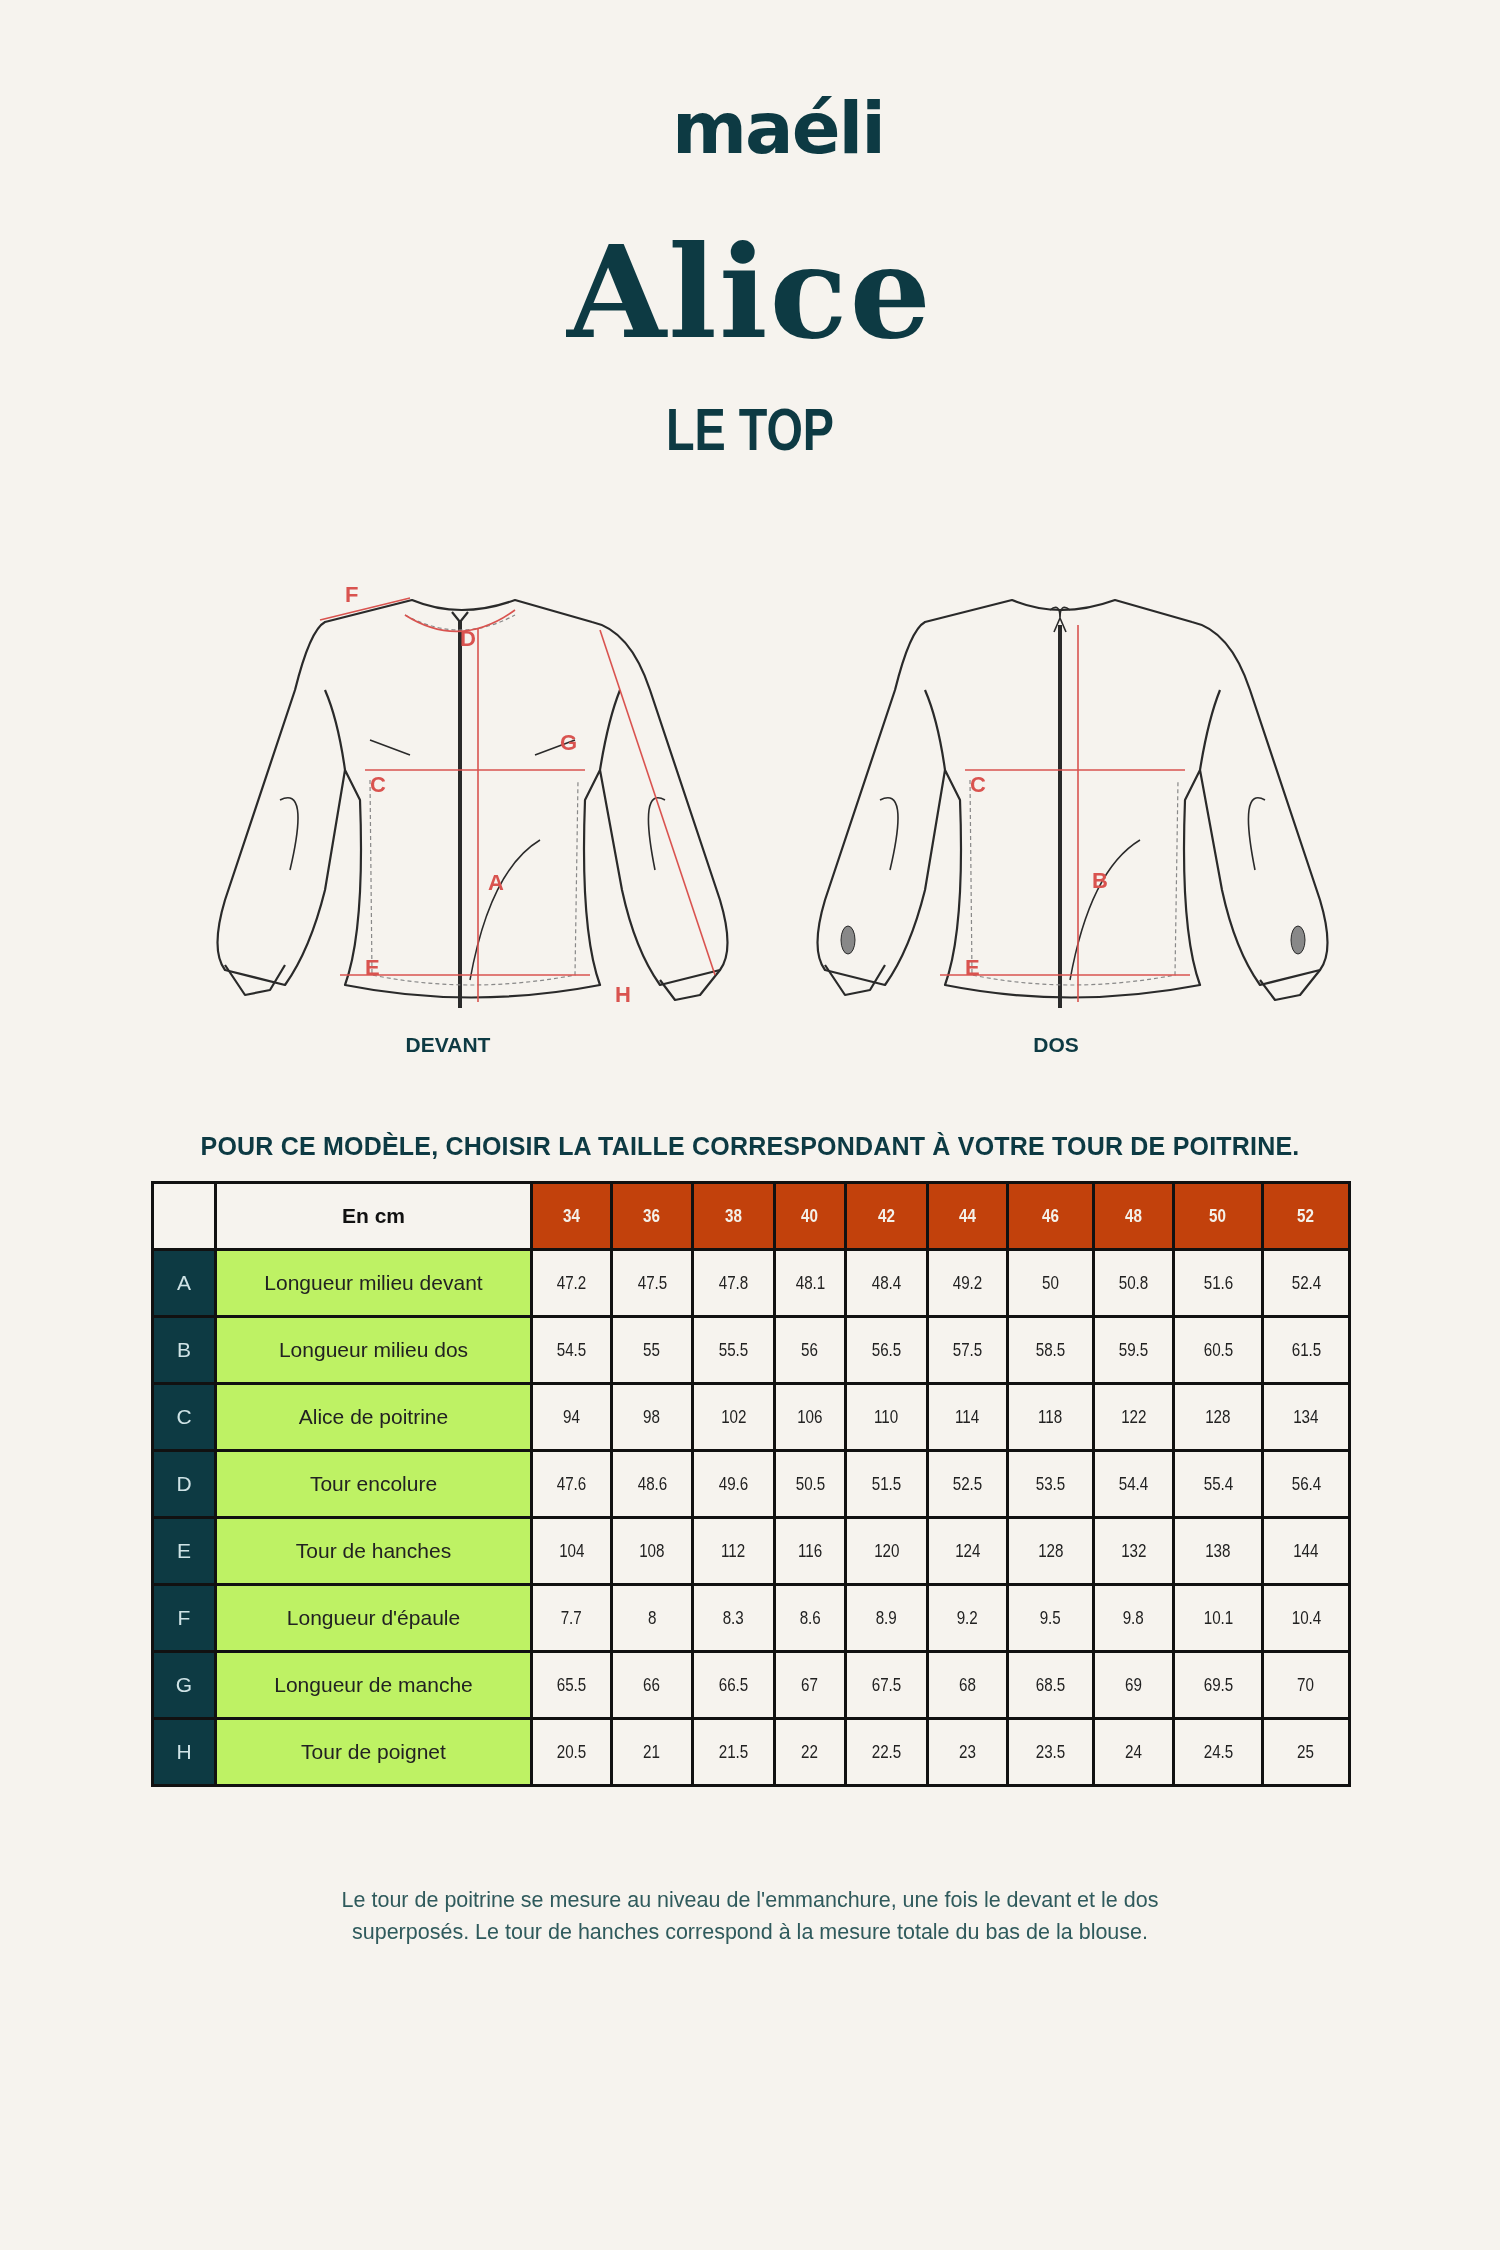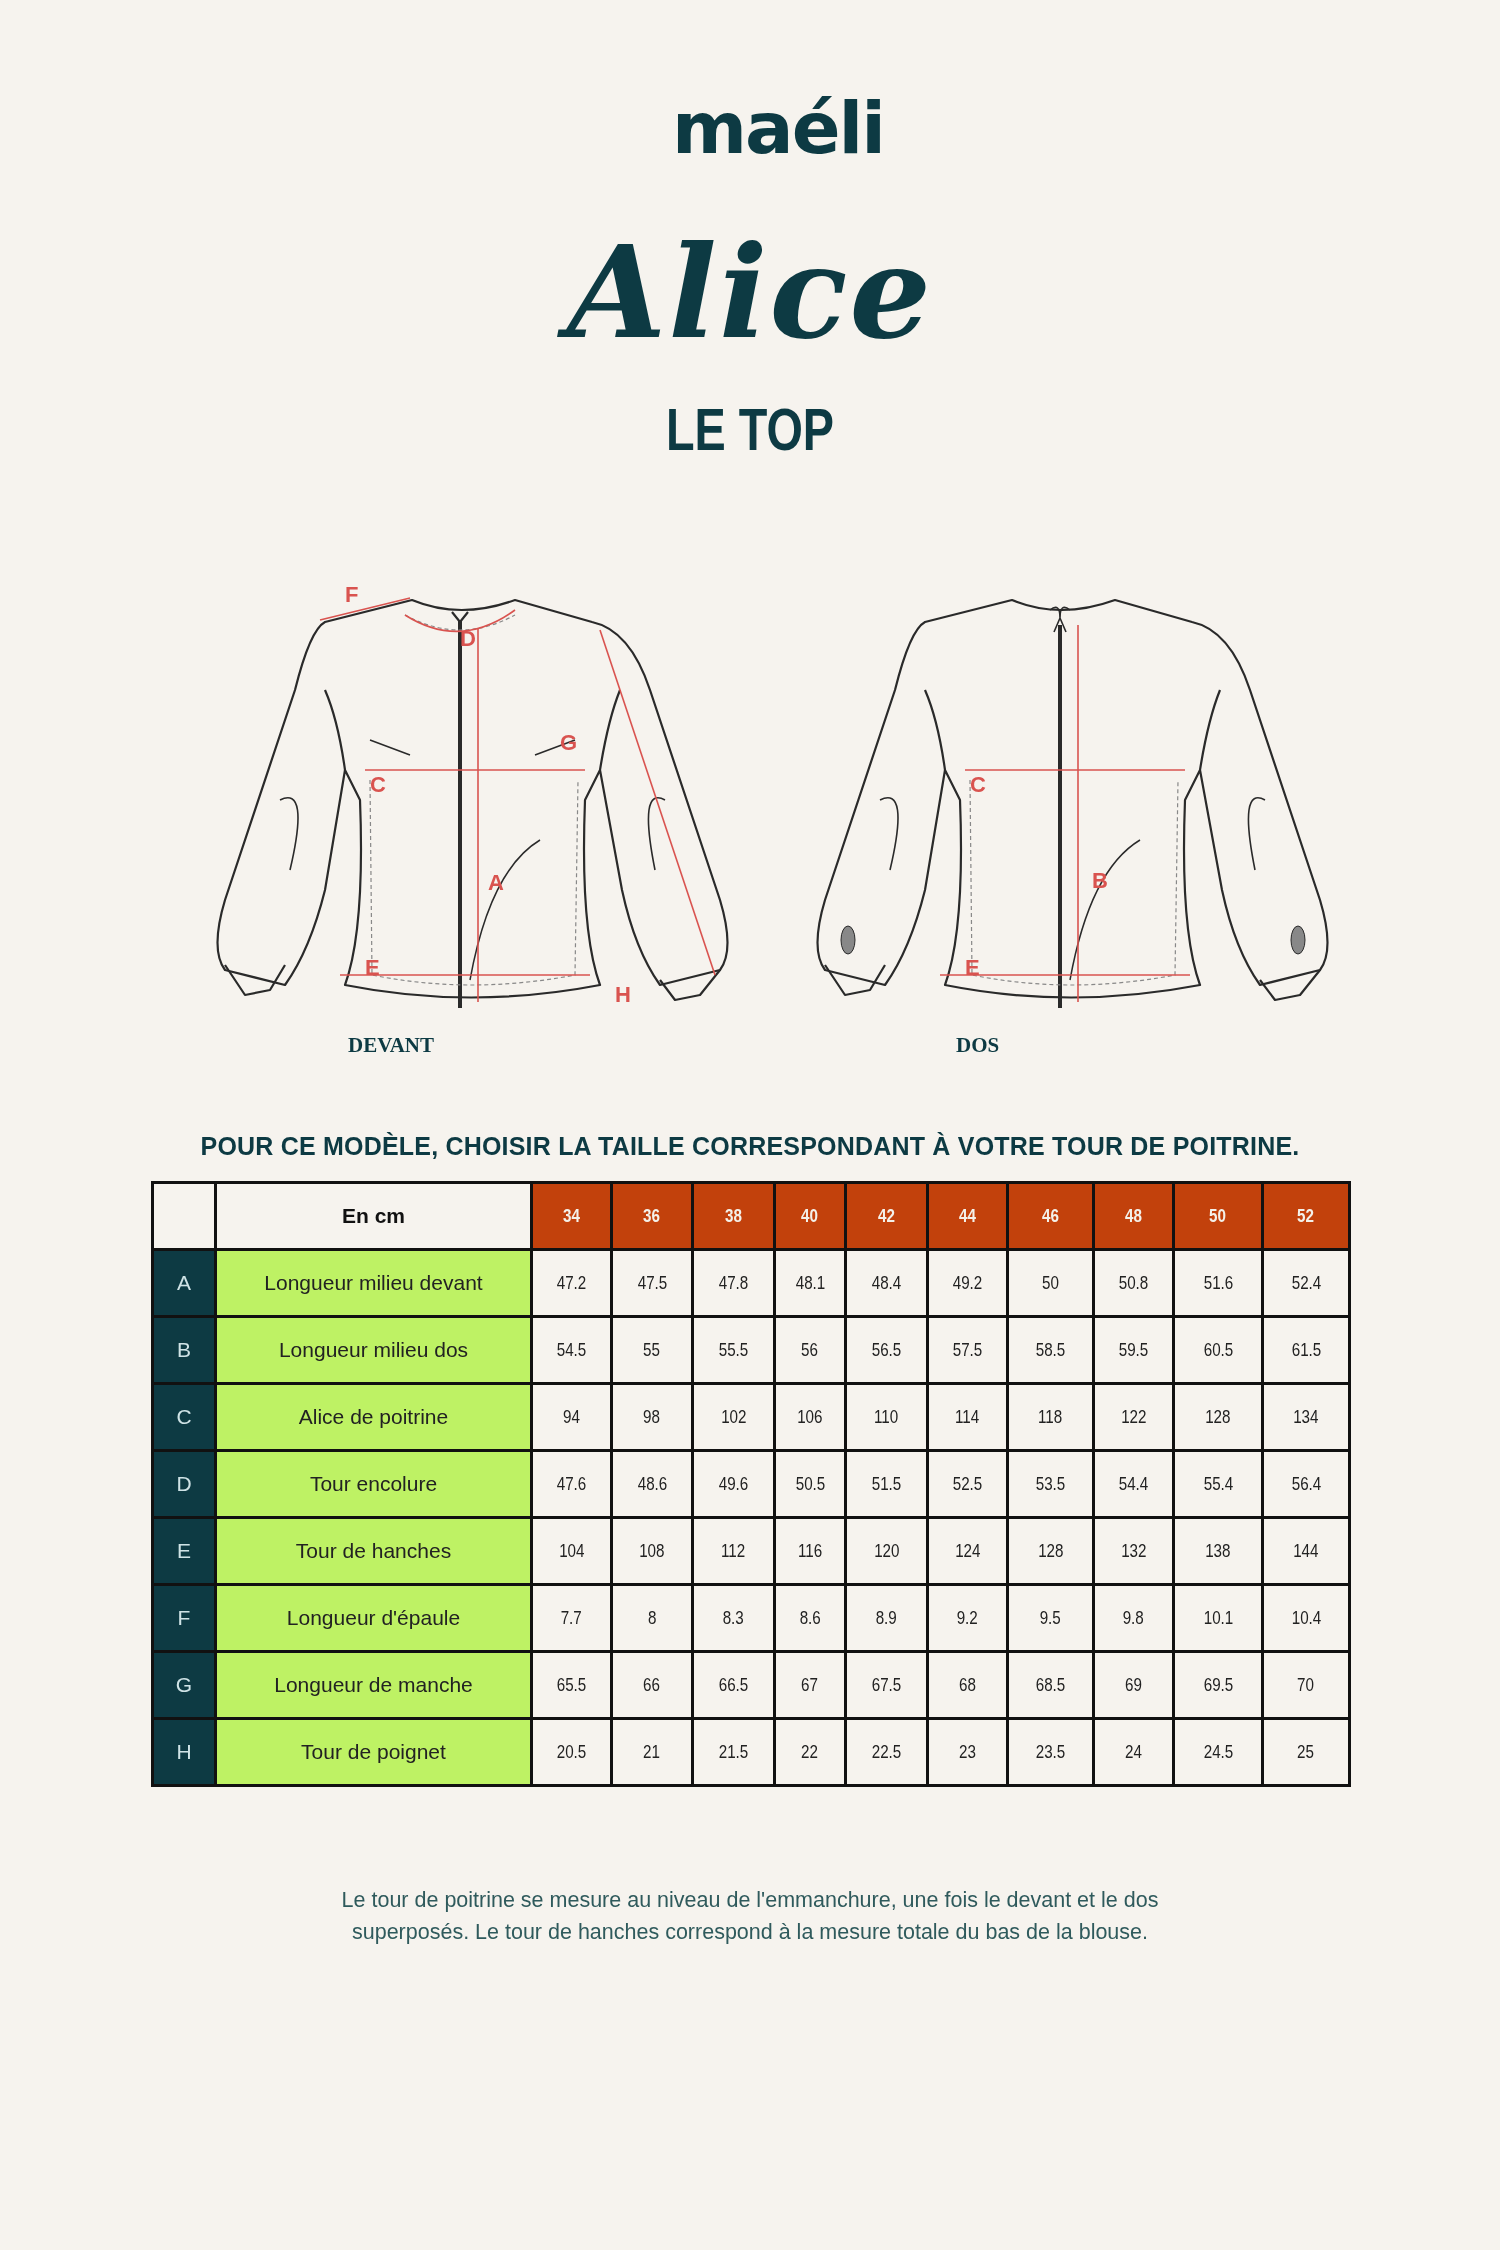--- a/index.html
+++ b/index.html
@@ -14,35 +14,35 @@
   .abs { position: absolute; }
   .logo {
     left: 0; width: 1500px; top: 92px; text-align: center;
     font-family: "DejaVu Sans", sans-serif;
     font-size: 72px; font-weight: bold; letter-spacing: -2px;
     color: #0d3a43; line-height: 1; padding-left: 28px;
   }
   .title {
     left: 0; width: 1500px; top: 228px; text-align: center;
     font-family: "DejaVu Serif", serif;
-    font-style: italic; font-weight: bold;
+    font-weight: bold;
     font-size: 128px; color: #0d3a43; line-height: 1;
     letter-spacing: 2px;
   }
   .subtitle {
     left: 0; width: 1500px; top: 400px; text-align: center;
     font-family: "Liberation Sans", sans-serif;
     font-weight: bold; font-size: 60px; color: #0d3a43;
     transform: scaleX(0.78); line-height: 1;
   }
   .sketch { top: 570px; width: 580px; height: 450px; }
   .sketch svg { width: 100%; height: 100%; }
   .view-label {
     top: 1033px; font-weight: bold; font-size: 21px; color: #0d3a43;
-    text-align: left; width: 200px; font-family: Liberation Serif, serif;
+    text-align: center; width: 200px;
   }
   .instruction {
     left: 0; width: 1500px; top: 1132px; text-align: center;
     font-weight: bold; font-size: 25px; color: #0d3a43; letter-spacing: 0.2px;
   }
   table.sizes {
     position: absolute; left: 151px; top: 1181px;
     border-collapse: collapse; table-layout: fixed;
     border: 3px solid #15803d;
   }

